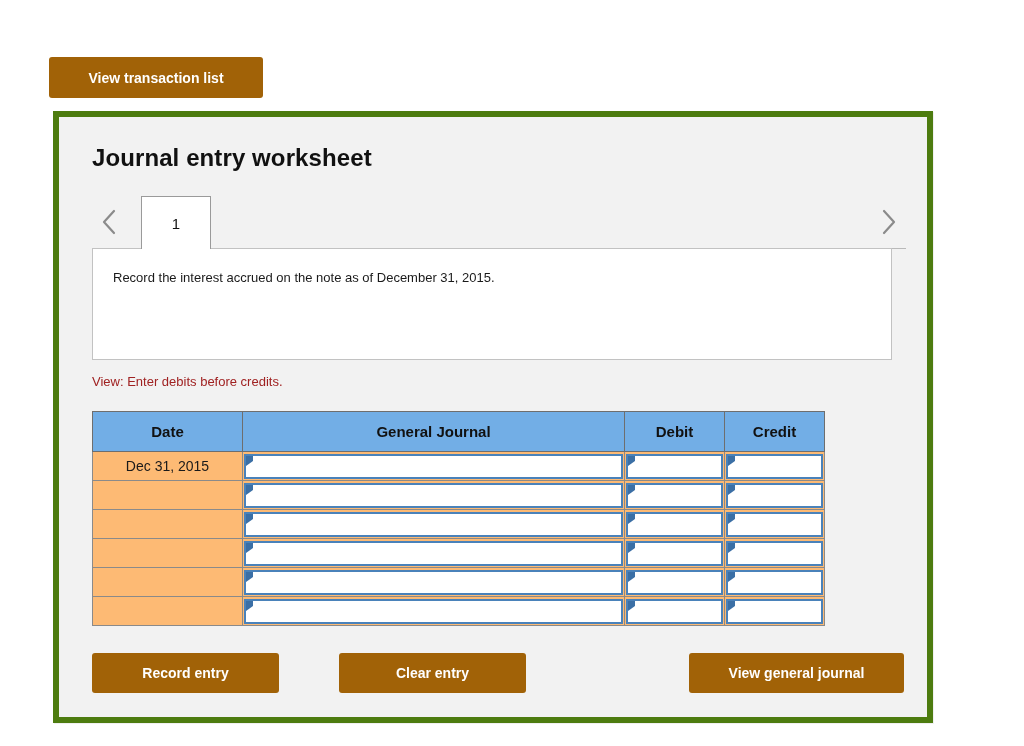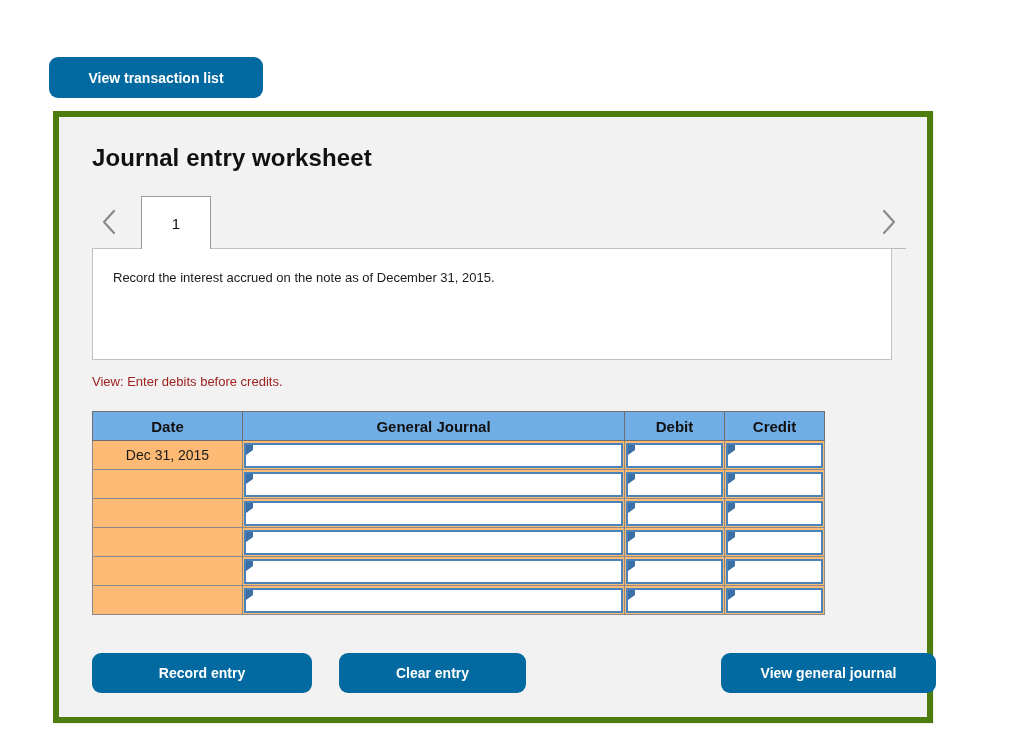--- a/index.html
+++ b/index.html
@@ -14,24 +14,24 @@
 
   .prompt-line {
     position: absolute;
     left: 3px; top: 6px;
     font-size: 14.5px;
     color: #1a1a1a;
     white-space: nowrap;
   }
 
   .btn {
-    background: #0369a1;
+    background: #a16207;
     color: #ffffff;
     border: none;
-    border-radius: 9px;
+    border-radius: 3px;
     font-family: "Liberation Sans", sans-serif;
     font-weight: bold;
     font-size: 14px;
     cursor: pointer;
     display: flex;
     align-items: center;
     justify-content: center;
     padding: 0;
   }
 
@@ -129,21 +129,21 @@
     border-collapse: collapse;
     table-layout: fixed;
   }
   .journal-table th {
     background: #72aee6;
     border: 1px solid #6e6e6e;
     font-size: 15px;
     font-weight: bold;
     color: #111111;
     height: 29px;
-    padding: 0 2px;
+    padding: 11px 2px;
     text-align: center;
   }
   .journal-table td {
     border: 1px solid #8a8a8a;
     height: 29px;
     padding: 0;
     background: #fdba74;
     vertical-align: middle;
   }
   .col-date   { width: 150px; }
@@ -189,31 +189,31 @@
     font-size: 13px;
     color: #1a1a1a;
     padding: 0 2px;
   }
   .cell-input.num { text-align: right; }
 
   
   #record-entry {
     position: absolute;
     left: 33px; top: 536px;
-    width: 220px; height: 40px;
+    width: 187px; height: 40px;
   }
   #clear-entry {
     position: absolute;
     left: 280px; top: 536px;
     width: 187px; height: 40px;
   }
   #view-general-journal {
     position: absolute;
     left: 630px; top: 536px;
-    width: 215px; height: 40px; margin-left: 32px;
+    width: 215px; height: 40px;
   }
 </style>
 </head>
 <body>
 
 <div id="root">
 
 
   <button class="btn" id="view-transaction-list">View transaction list</button>
 

